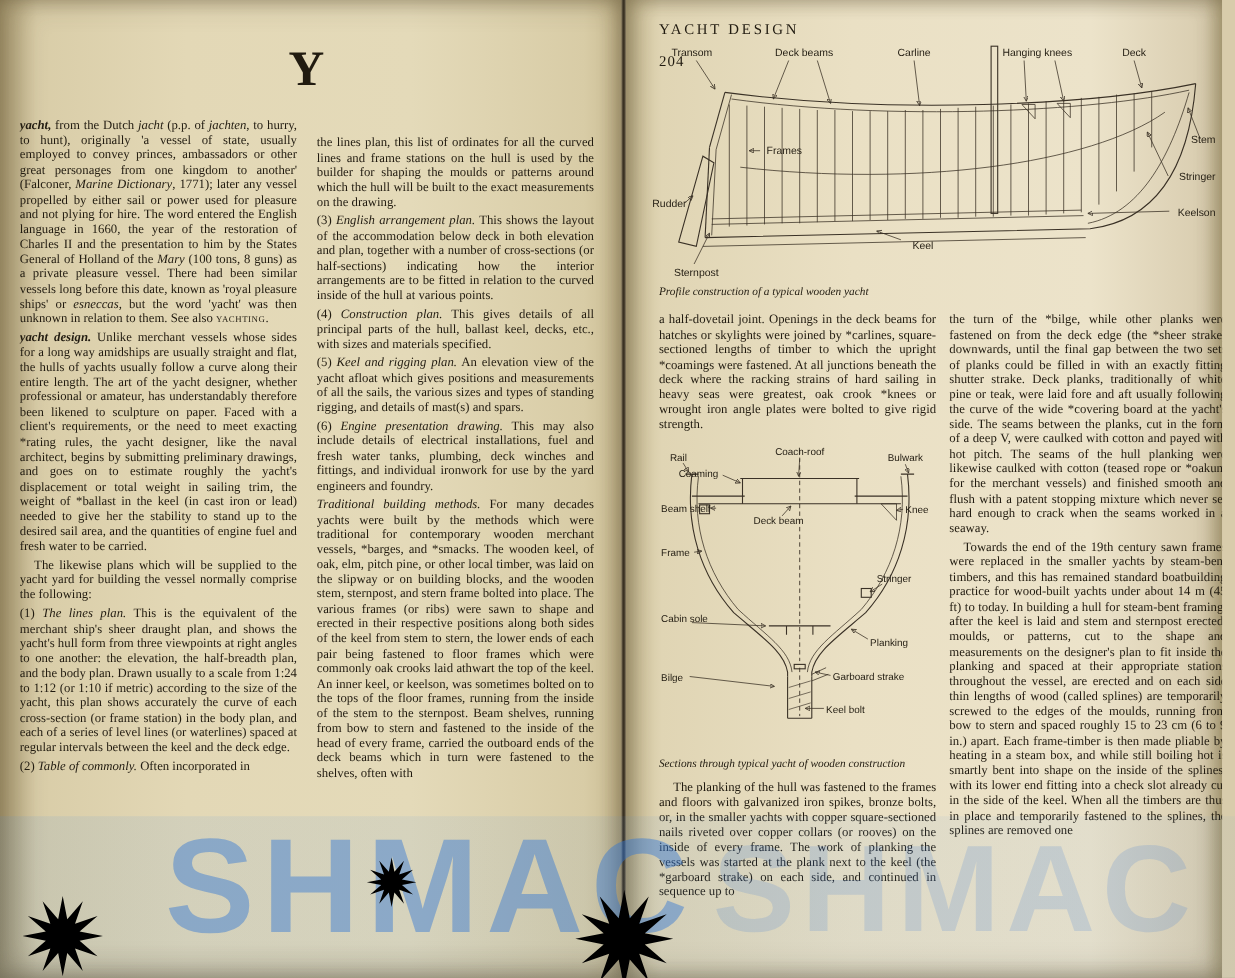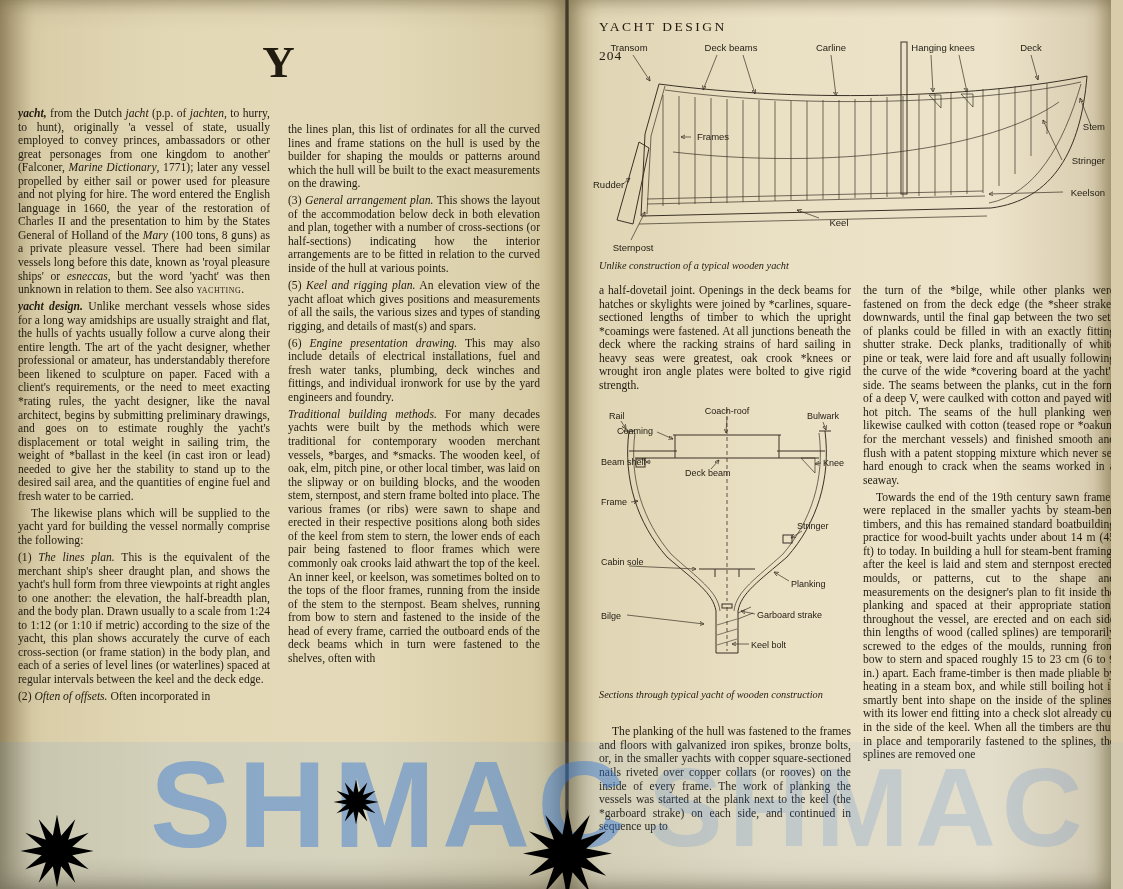--- a/index.html
+++ b/index.html
@@ -32,21 +32,21 @@
   .running-head{position:absolute;top:19px;left:30px;right:14px;height:18px;font-size:13.5px;}
   .head-title{letter-spacing:2.5px;}
   .head-page{position:absolute;left:0;right:0;letter-spacing:1px;margin-top:29px;}
 
   .diag1{position:absolute;left:22px;top:38px;}
   .caption{font-style:italic;font-size:10.3px;line-height:12px;}
   .caption-profile{position:absolute;left:30px;top:260px;}
   .rcol1{position:absolute;left:30px;top:284px;width:252px;height:600px;}
   .rcol2{position:absolute;left:294px;top:284px;width:252px;height:605px;overflow:hidden;}
   .diag2{display:block;margin:9px auto 3px auto;}
-  .caption-section{margin:0 0 24px 0;}
+  .caption-section{margin:0 0 8px 0;}
 
   .diagram path,.diagram line,.diagram rect,.diagram polygon{stroke:#3a3126;fill:none;stroke-width:1;}
   .diagram .thin{stroke-width:.7;}
   .diagram .leader{stroke-width:.7;}
   .diagram text{fill:#272116;font-family:"Liberation Sans",sans-serif;font-size:9.5px;stroke:none;}
   .diag2 text{font-size:9px;}
   .diagram .dash{stroke-dasharray:4 3;stroke-width:.8;}
   .diagram .hatch{stroke-width:.6;}
 
   .watermark{position:absolute;inset:0;pointer-events:none;}
@@ -72,26 +72,27 @@
   </svg>
 
   <div class="page page-left">
     <div class="big-letter">Y</div>
 
     <div class="lcol1 bodytext">
       <p class="para"><span class="seg-b">yacht,</span><span> from the Dutch </span><span class="seg-i">jacht</span><span> (p.p. of </span><span class="seg-i">jachten</span><span>, to hurry, to hunt), originally 'a vessel of state, usually employed to convey princes, ambassadors or other great personages from one kingdom to another' (Falconer, </span><span class="seg-i">Marine Dictionary</span><span>, 1771); later any vessel propelled by either sail or power used for pleasure and not plying for hire. The word entered the English language in 1660, the year of the restoration of Charles II and the presentation to him by the States General of Holland of the </span><span class="seg-i">Mary</span><span> (100 tons, 8 guns) as a private pleasure vessel. There had been similar vessels long before this date, known as 'royal pleasure ships' or </span><span class="seg-i">esneccas</span><span>, but the word 'yacht' was then unknown in relation to them. See also </span><span class="seg-sc">yachting</span><span>.</span></p>
       <p class="para"><span class="seg-b">yacht design.</span><span> Unlike merchant vessels whose sides for a long way amidships are usually straight and flat, the hulls of yachts usually follow a curve along their entire length. The art of the yacht designer, whether professional or amateur, has understandably therefore been likened to sculpture on paper. Faced with a client's requirements, or the need to meet exacting *rating rules, the yacht designer, like the naval architect, begins by submitting preliminary drawings, and goes on to estimate roughly the yacht's displacement or total weight in sailing trim, the weight of *ballast in the keel (in cast iron or lead) needed to give her the stability to stand up to the desired sail area, and the quantities of engine fuel and fresh water to be carried.</span></p>
       <p class="para indent"><span>The likewise plans which will be supplied to the yacht yard for building the vessel normally comprise the following:</span></p>
       <p class="para"><span>(1) </span><span class="seg-i">The lines plan.</span><span> This is the equivalent of the merchant ship's sheer draught plan, and shows the yacht's hull form from three viewpoints at right angles to one another: the elevation, the half-breadth plan, and the body plan. Drawn usually to a scale from 1:24 to 1:12 (or 1:10 if metric) according to the size of the yacht, this plan shows accurately the curve of each cross-section (or frame station) in the body plan, and each of a series of level lines (or waterlines) spaced at regular intervals between the keel and the deck edge.</span></p>
-      <p class="para"><span>(2) </span><span class="seg-i">Often of offsets.</span><span> Often incorporated in</span></p>
+      <p class="para"><span>(2) </span><span class="seg-i">Table of commonly.</span><span> Often incorporated in</span></p>
     </div>
 
     <div class="lcol2 bodytext">
       <p class="para"><span>the lines plan, this list of ordinates for all the curved lines and frame stations on the hull is used by the builder for shaping the moulds or patterns around which the hull will be built to the exact measurements on the drawing.</span></p>
-      <p class="para"><span>(3) </span><span class="seg-i">General arrangement plan.</span><span> This shows the layout of the accommodation below deck in both elevation and plan, together with a number of cross-sections (or half-sections) indicating how the interior arrangements are to be fitted in relation to the curved inside of the hull at various points.</span></p>
+      <p class="para"><span>(3) </span><span class="seg-i">English arrangement plan.</span><span> This shows the layout of the accommodation below deck in both elevation and plan, together with a number of cross-sections (or half-sections) indicating how the interior arrangements are to be fitted in relation to the curved inside of the hull at various points.</span></p>
+      <p class="para"><span>(4) </span><span class="seg-i">Construction plan.</span><span> This gives details of all principal parts of the hull, ballast keel, decks, etc., with sizes and materials specified.</span></p>
       <p class="para"><span>(5) </span><span class="seg-i">Keel and rigging plan.</span><span> An elevation view of the yacht afloat which gives positions and measurements of all the sails, the various sizes and types of standing rigging, and details of mast(s) and spars.</span></p>
       <p class="para"><span>(6) </span><span class="seg-i">Engine presentation drawing.</span><span> This may also include details of electrical installations, fuel and fresh water tanks, plumbing, deck winches and fittings, and individual ironwork for use by the yard engineers and foundry.</span></p>
       <p class="para"><span class="seg-i">Traditional building methods.</span><span> For many decades yachts were built by the methods which were traditional for contemporary wooden merchant vessels, *barges, and *smacks. The wooden keel, of oak, elm, pitch pine, or other local timber, was laid on the slipway or on building blocks, and the wooden stem, sternpost, and stern frame bolted into place. The various frames (or ribs) were sawn to shape and erected in their respective positions along both sides of the keel from stem to stern, the lower ends of each pair being fastened to floor frames which were commonly oak crooks laid athwart the top of the keel. An inner keel, or keelson, was sometimes bolted on to the tops of the floor frames, running from the inside of the stem to the sternpost. Beam shelves, running from bow to stern and fastened to the inside of the head of every frame, carried the outboard ends of the deck beams which in turn were fastened to the shelves, often with</span></p>
     </div>
   </div>
 
   <div class="gutter"></div>
 
   <div class="page page-right">
 
@@ -160,21 +161,21 @@
         <text x="514" y="92" text-anchor="end">Stem</text>
         <text x="514" y="126" text-anchor="end">Stringer</text>
         <text x="514" y="158" text-anchor="end">Keelson</text>
         <text x="248" y="188" text-anchor="middle">Keel</text>
         <text x="122" y="102" text-anchor="middle">Frames</text>
         <text x="2" y="150">Rudder</text>
         <text x="42" y="213" text-anchor="middle">Sternpost</text>
       </g>
     </svg>
 
-    <div class="caption caption-profile">Unlike construction of a typical wooden yacht</div>
+    <div class="caption caption-profile">Profile construction of a typical wooden yacht</div>
 
     <div class="rcol1 bodytext">
       <p class="para"><span>a half-dovetail joint. Openings in the deck beams for hatches or skylights were joined by *carlines, square-sectioned lengths of timber to which the upright *coamings were fastened. At all junctions beneath the deck where the racking strains of hard sailing in heavy seas were greatest, oak crook *knees or wrought iron angle plates were bolted to give rigid strength.</span></p>
 
       <svg class="diag2 diagram" width="252" height="285" viewBox="0 0 252 285">
         <defs>
           <marker id="ah2" markerWidth="7" markerHeight="7" refX="6" refY="3" orient="auto">
             <path d="M0,0 L6,3 L0,6 Z" fill="#3a3126" stroke="none"></path>
           </marker>
         </defs>

